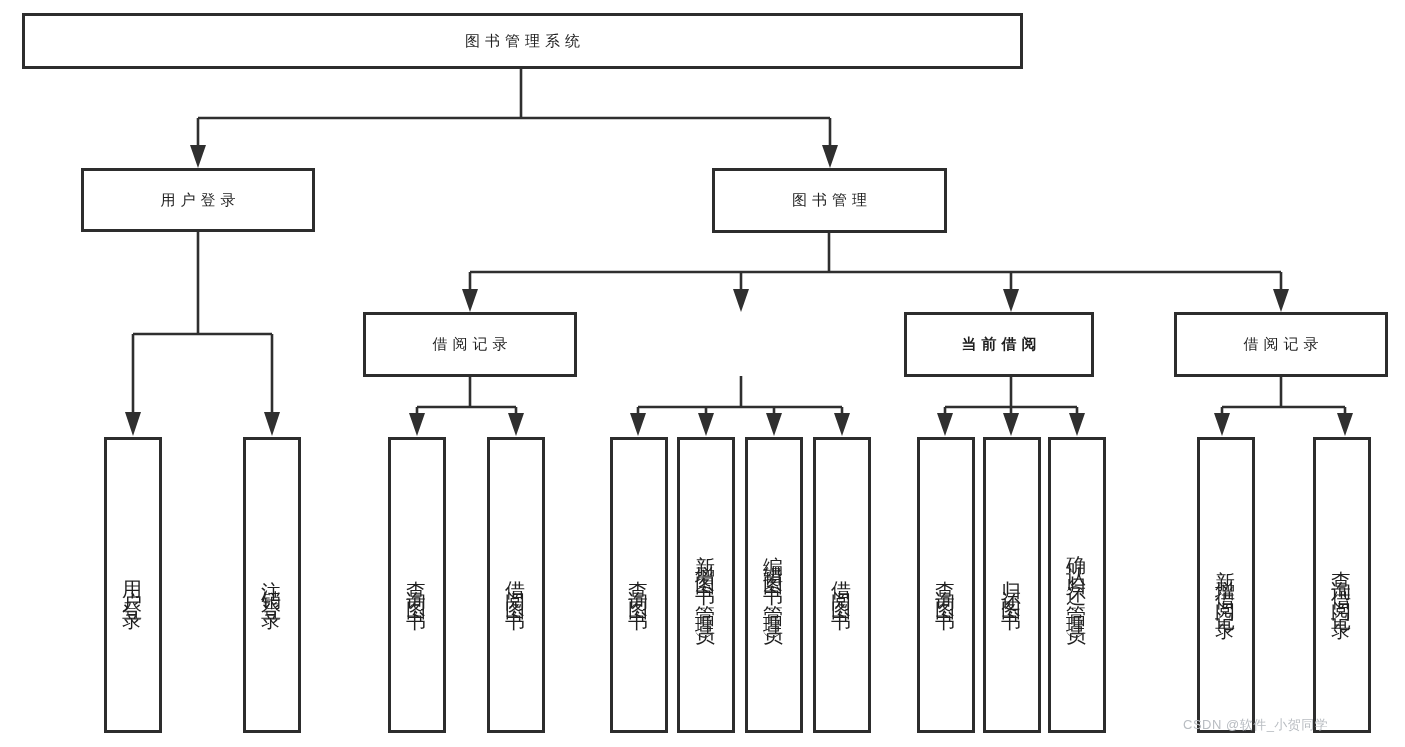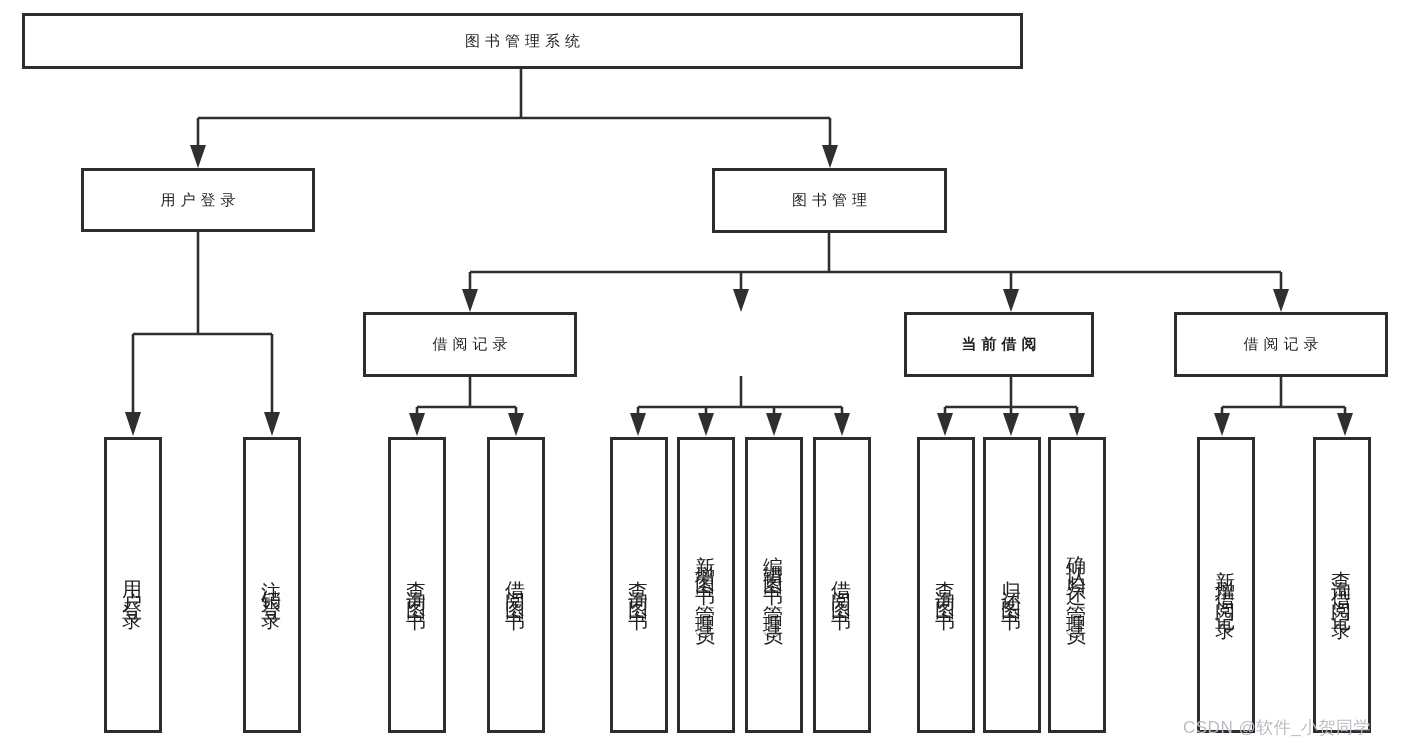--- a/index.html
+++ b/index.html
@@ -38,21 +38,21 @@
 
   
   #l-1a { left:104px; }  #l-1b { left:243px; }
   #l-2a { left:388px; }  #l-2b { left:487px; }
   #l-3a { left:610px; }  #l-3b { left:677px; }  #l-3c { left:745px; }  #l-3d { left:813px; }
   #l-4a { left:917px; }  #l-4b { left:983px; }  #l-4c { left:1048px; }
   #l-5a { left:1197px; } #l-5b { left:1313px; }
 
   .watermark {
     position:absolute; left:1183px; top:716px; z-index:6;
-    font-size:17px; color:#b9bdc2; white-space:nowrap; letter-spacing:0.5px;
+    font-size:13px; color:#b9bdc2; white-space:nowrap; letter-spacing:0.5px;
   }
 </style>
 </head>
 <body>
 
 <div class="canvas">
 
   <svg class="wires" viewBox="0 0 1405 747" xmlns="http://www.w3.org/2000/svg">
     <g>
       <path class="ln" d="M521 69 V118"></path>

